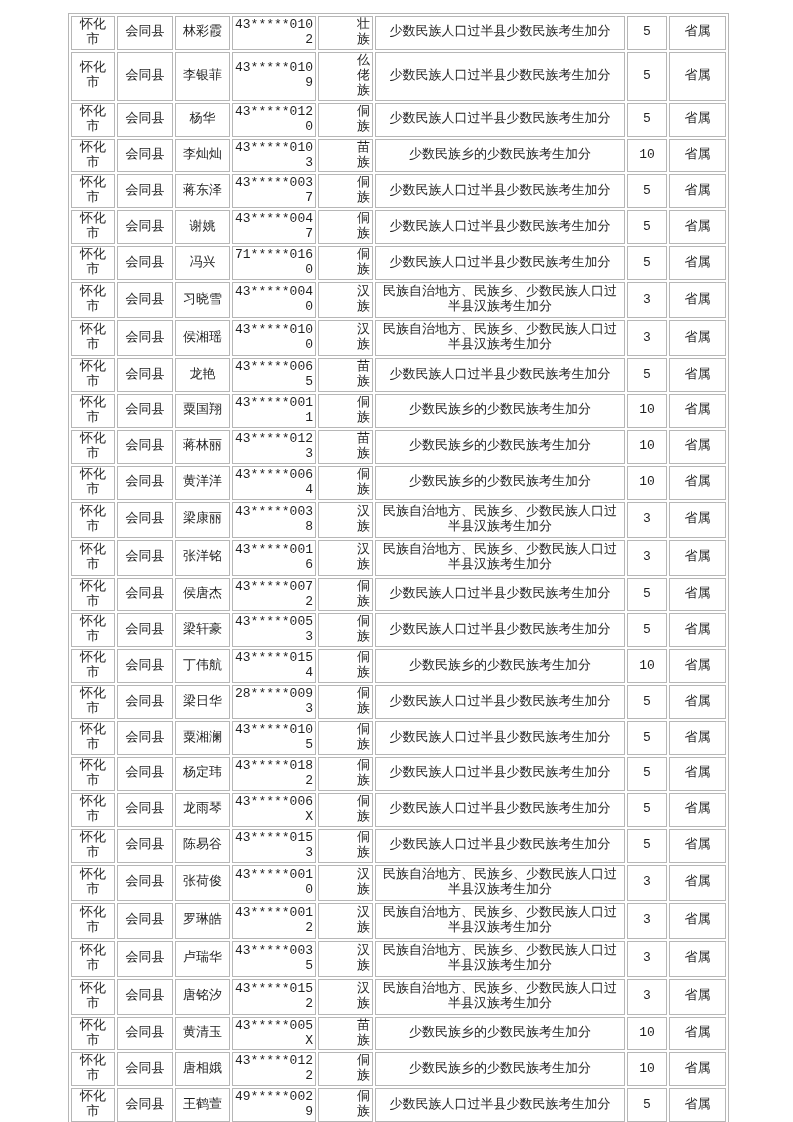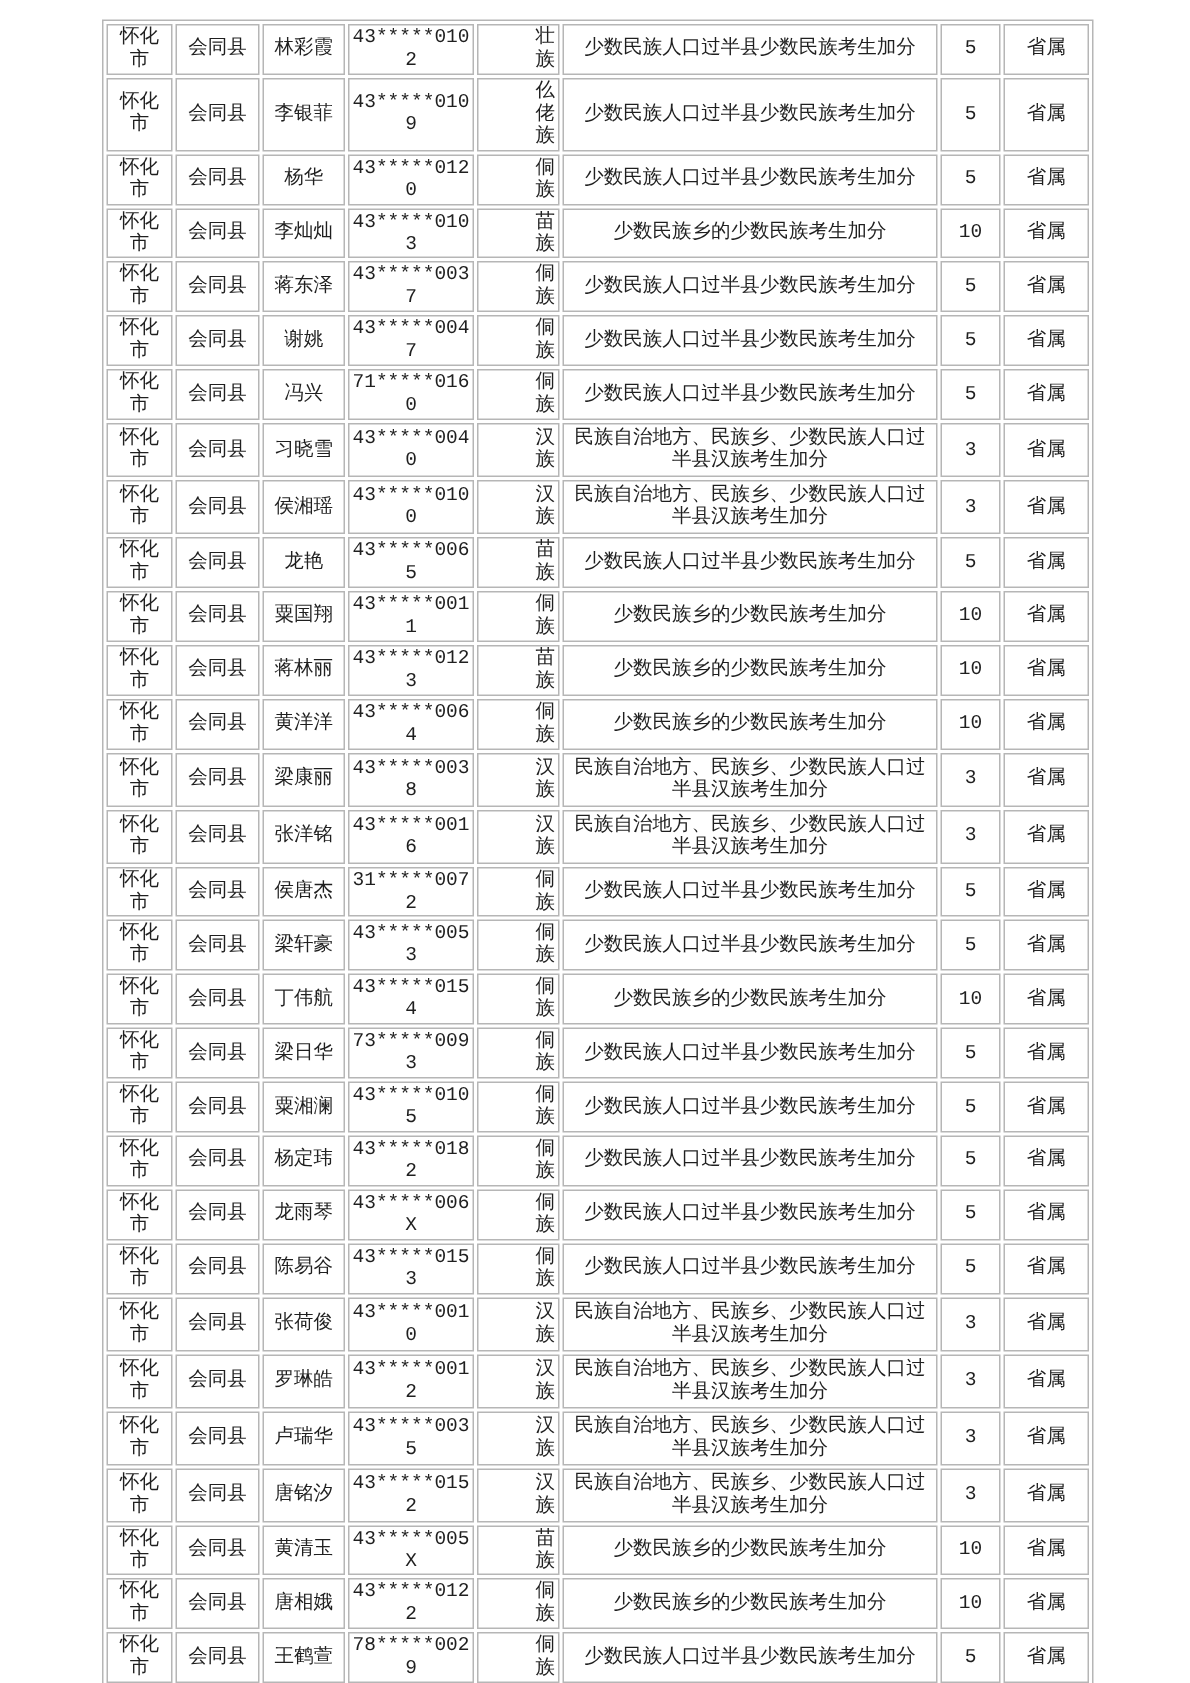--- a/index.html
+++ b/index.html
@@ -28,21 +28,21 @@
     border:1px solid var(--border);
     text-align:center;
     vertical-align:middle;
     font-size:13px;
     line-height:1.15;
     padding:1px 2px;
     height:30px;
     overflow:hidden;
   }
   tr.tall td{height:36px;}
-  .id-line{white-space:nowrap;}
+  .id-line{white-space:nowrap;text-align:right;}
   .reason-box{display:inline-block;max-width:244px;}
   .narrow-wrap{display:inline-block;max-width:38px;}
   .eth-wrap{display:inline-block;max-width:34px;margin-left:36px;}
 </style>
 </head>
 <body>
 
 <div class="page">
   <table class="grid">
     <colgroup>
@@ -249,21 +249,21 @@
     <td><span class="eth-wrap">汉族</span></td>
     <td><span class="reason-box">民族自治地方、民族乡、少数民族人口过半县汉族考生加分</span></td>
     <td><span>3</span></td>
     <td><span>省属</span></td>
   </tr>
         <tr>
     <td><span class="narrow-wrap">怀化市</span></td>
     <td><span>会同县</span></td>
     <td><span>侯唐杰</span></td>
     <td>
-      <div class="id-line">31*****007</div>
+      <div class="id-line">43*****007</div>
       <div class="id-line">2</div>
     </td>
     <td><span class="eth-wrap">侗族</span></td>
     <td><span class="reason-box">少数民族人口过半县少数民族考生加分</span></td>
     <td><span>5</span></td>
     <td><span>省属</span></td>
   </tr>
         <tr>
     <td><span class="narrow-wrap">怀化市</span></td>
     <td><span>会同县</span></td>
@@ -288,21 +288,21 @@
     <td><span class="eth-wrap">侗族</span></td>
     <td><span class="reason-box">少数民族乡的少数民族考生加分</span></td>
     <td><span>10</span></td>
     <td><span>省属</span></td>
   </tr>
         <tr>
     <td><span class="narrow-wrap">怀化市</span></td>
     <td><span>会同县</span></td>
     <td><span>梁日华</span></td>
     <td>
-      <div class="id-line">73*****009</div>
+      <div class="id-line">28*****009</div>
       <div class="id-line">3</div>
     </td>
     <td><span class="eth-wrap">侗族</span></td>
     <td><span class="reason-box">少数民族人口过半县少数民族考生加分</span></td>
     <td><span>5</span></td>
     <td><span>省属</span></td>
   </tr>
         <tr>
     <td><span class="narrow-wrap">怀化市</span></td>
     <td><span>会同县</span></td>
@@ -431,21 +431,21 @@
     <td><span class="eth-wrap">侗族</span></td>
     <td><span class="reason-box">少数民族乡的少数民族考生加分</span></td>
     <td><span>10</span></td>
     <td><span>省属</span></td>
   </tr>
         <tr>
     <td><span class="narrow-wrap">怀化市</span></td>
     <td><span>会同县</span></td>
     <td><span>王鹤萱</span></td>
     <td>
-      <div class="id-line">78*****002</div>
+      <div class="id-line">49*****002</div>
       <div class="id-line">9</div>
     </td>
     <td><span class="eth-wrap">侗族</span></td>
     <td><span class="reason-box">少数民族人口过半县少数民族考生加分</span></td>
     <td><span>5</span></td>
     <td><span>省属</span></td>
   </tr>
       </tbody>
   </table>
 </div>

